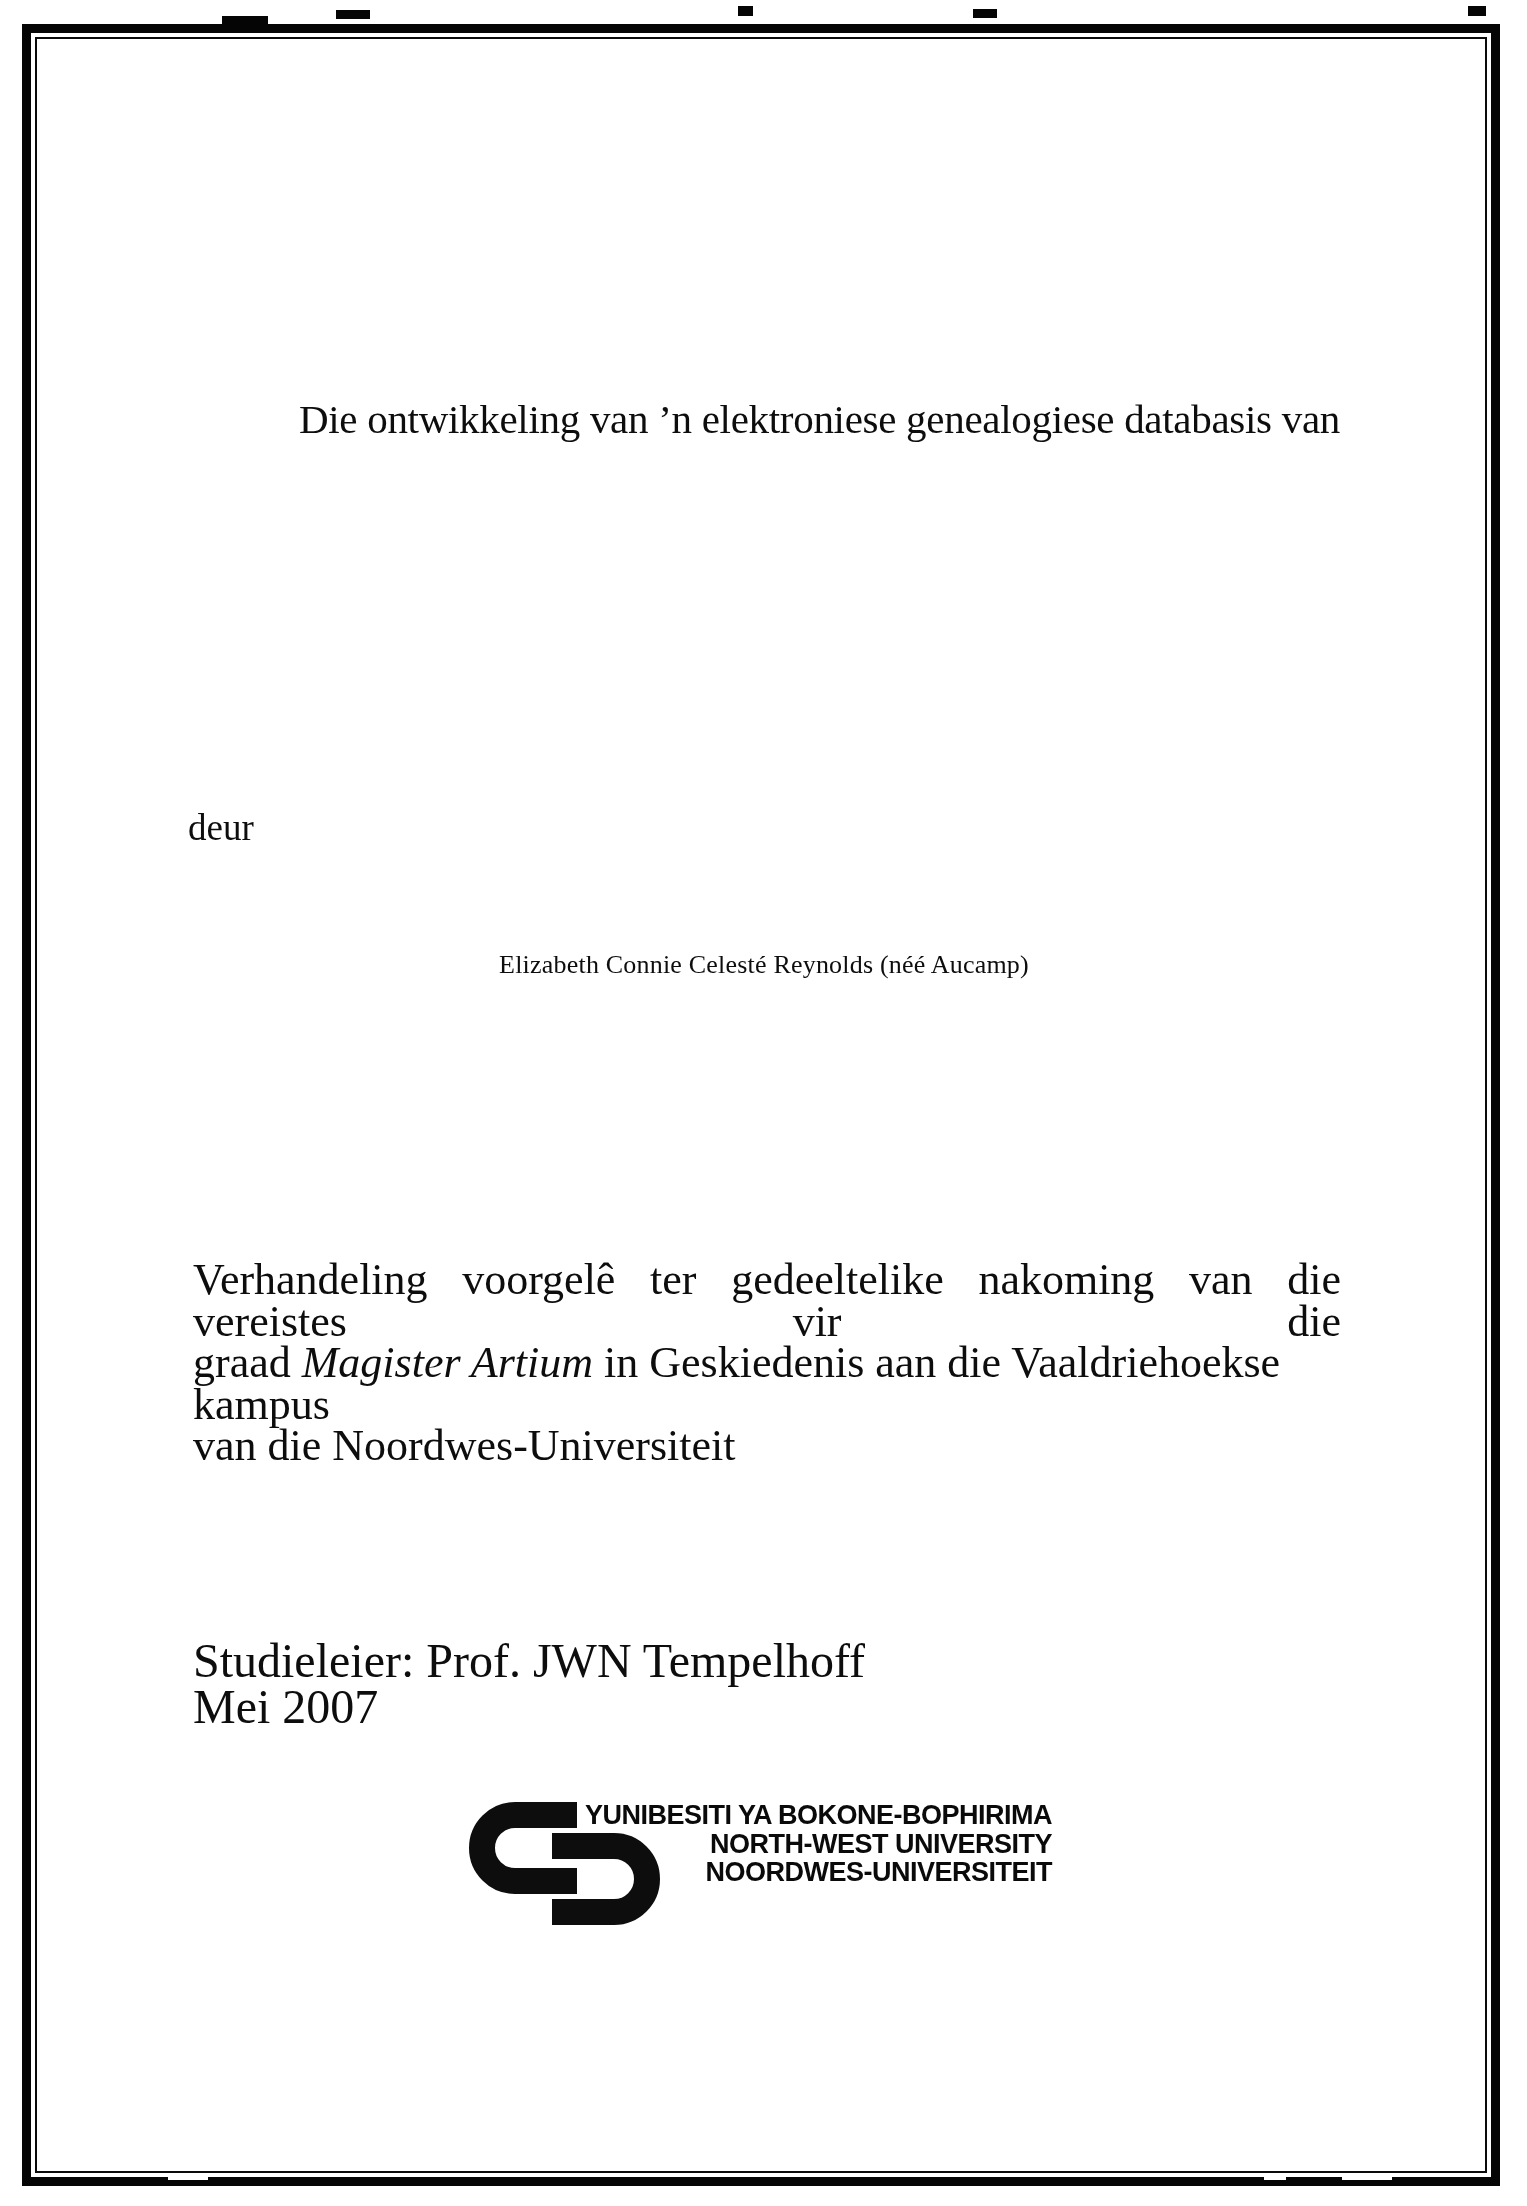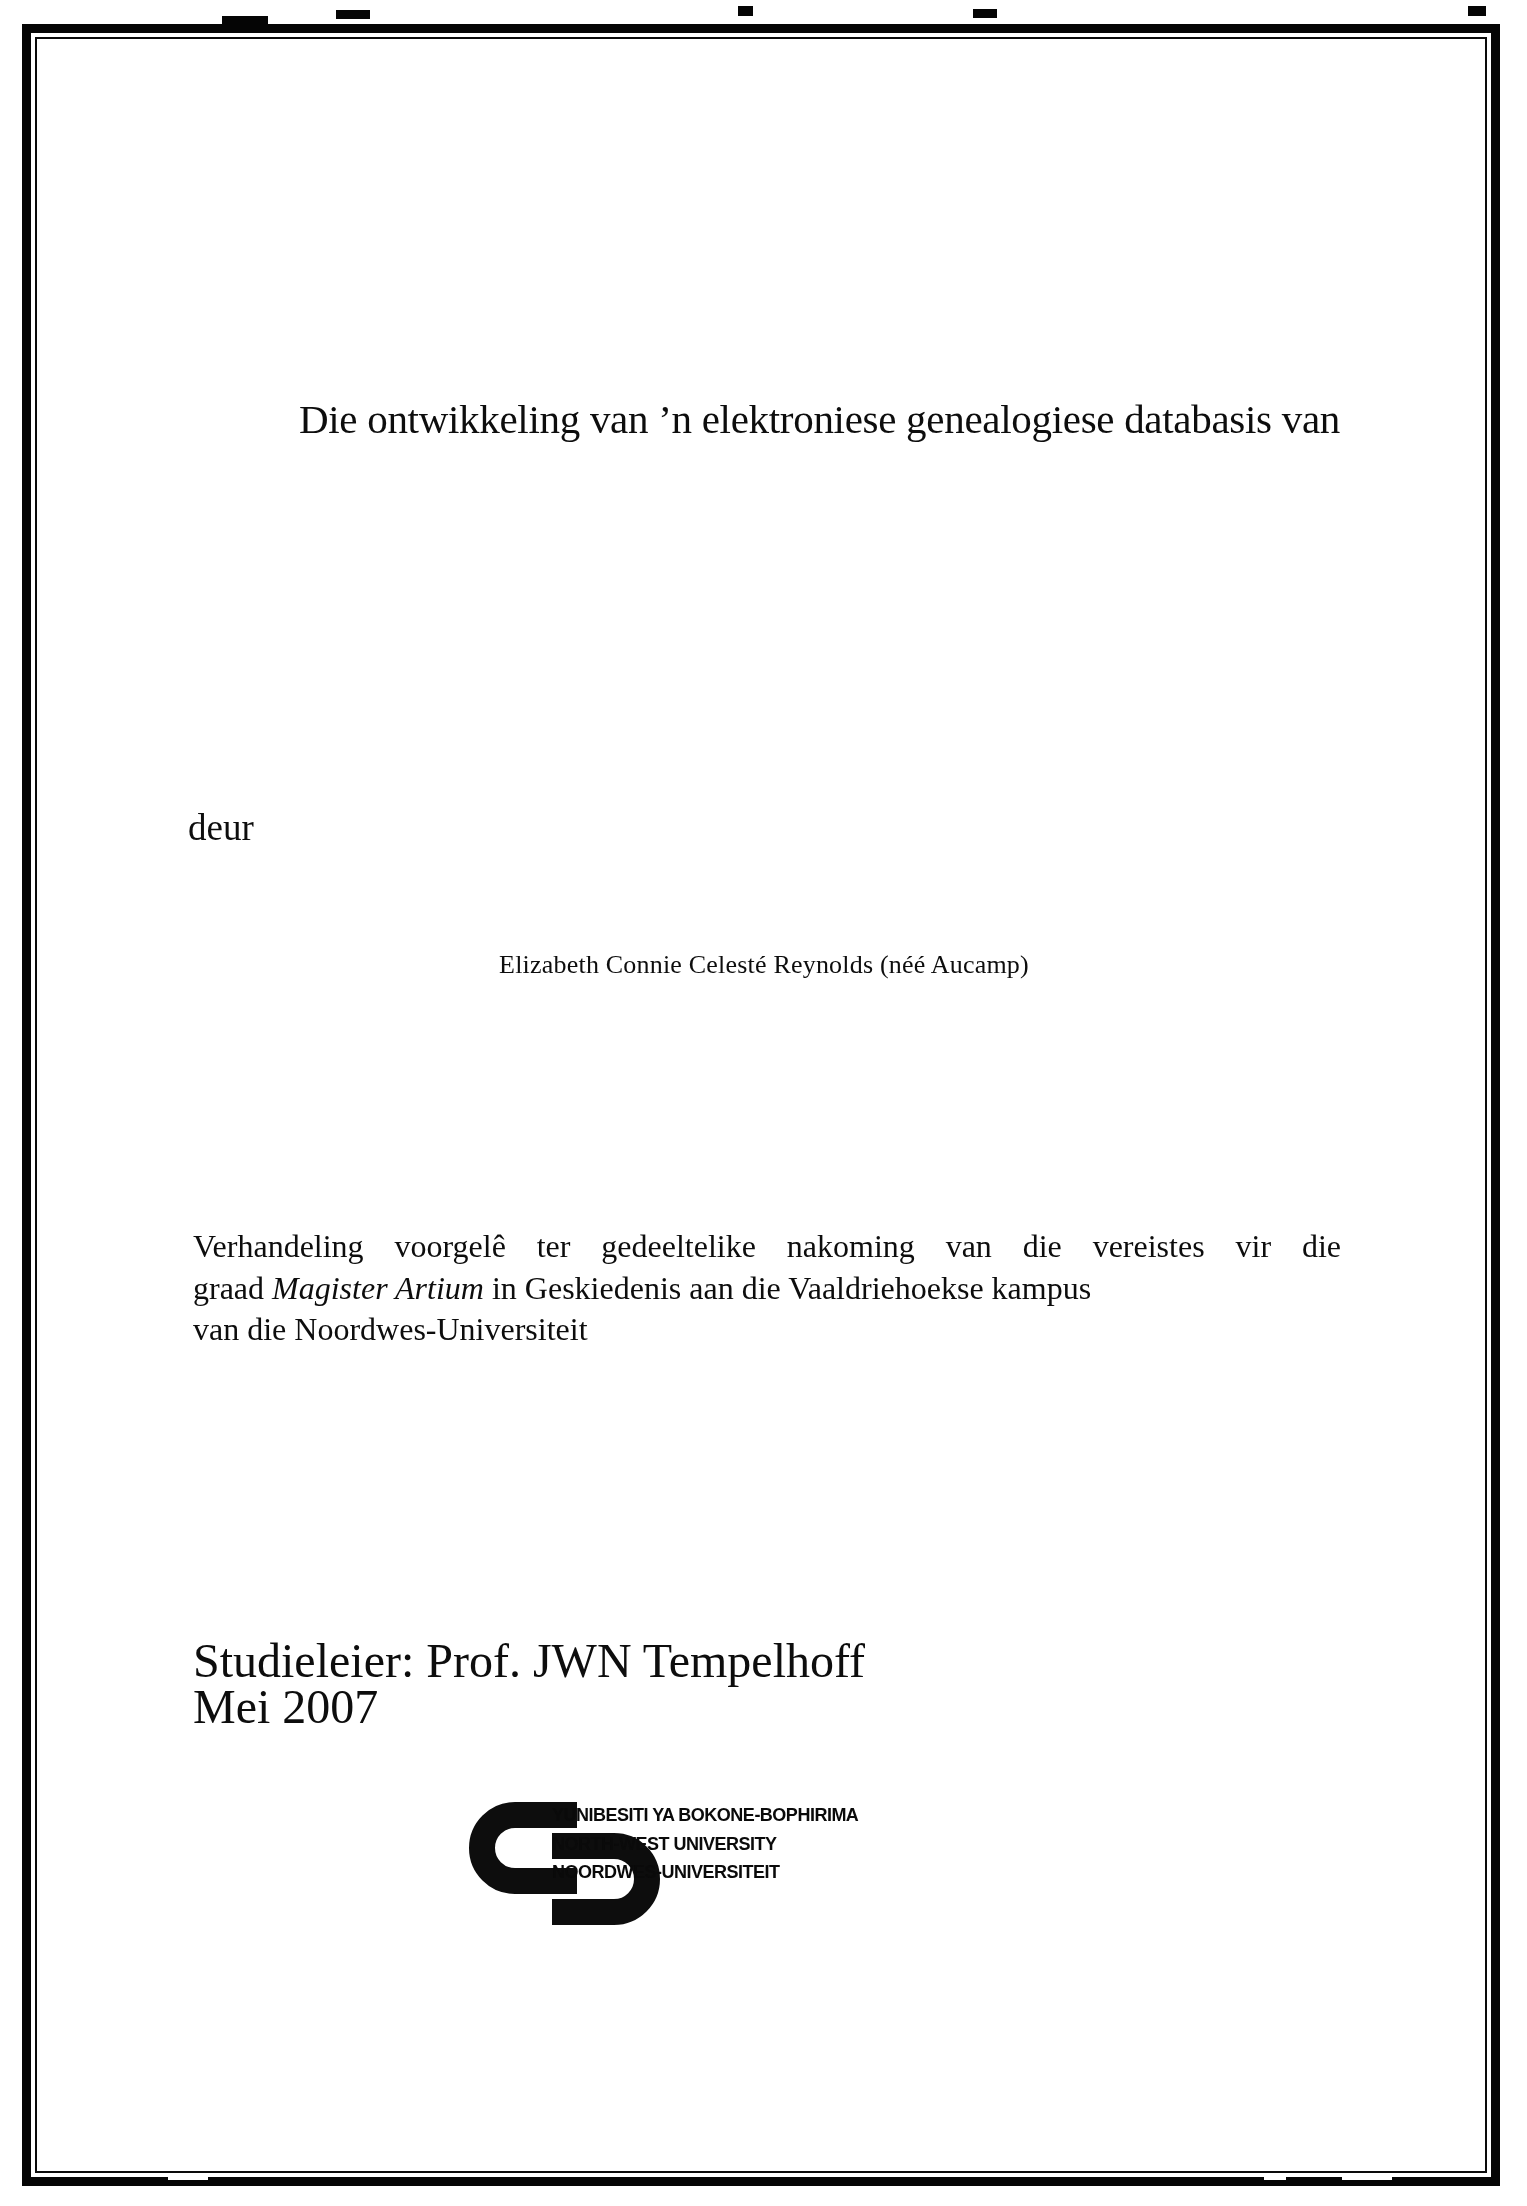--- a/index.html
+++ b/index.html
@@ -32,36 +32,37 @@
   .byline{
     position:absolute;left:188px;top:806px;width:1152px;
     font-size:37px;line-height:44px;
   }
   .author{
     position:absolute;left:188px;top:940px;width:1152px;
     text-align:center;font-size:26px;line-height:50px;
     letter-spacing:0.2px;
   }
   .statement{
-    position:absolute;left:193px;top:1226px;width:1148px;
-    font-size:32px;line-height:41.5px;font-family:Liberation Serif, serif;
+    position:absolute;left:193px;top:1259px;width:1148px;
+    font-size:44px;line-height:41.5px;font-family:Liberation Serif, serif;
   }
   .statement .just{text-align:justify;text-align-last:justify;}
   .statement .it{font-style:italic;}
   .super{
     position:absolute;left:193px;top:1638px;width:900px;
     font-size:48px;line-height:46px;
   }
   .logo-mark{
     position:absolute;left:469px;top:1802px;width:191px;height:123px;
   }
   .logo-text{
     position:absolute;left:552px;top:1801px;width:500px;
+    text-align:right;
     font-family:"Liberation Sans","DejaVu Sans",sans-serif;
-    font-weight:bold;font-size:18px;line-height:28.6px;
+    font-weight:bold;font-size:27px;line-height:28.6px;
     letter-spacing:-0.5px;color:#0a0a0a;white-space:nowrap;
   }
 </style>
 </head>
 <body>
 
 <div class="scan">
 
   <div class="b-outer"></div>
   <div class="b-inner"></div>

